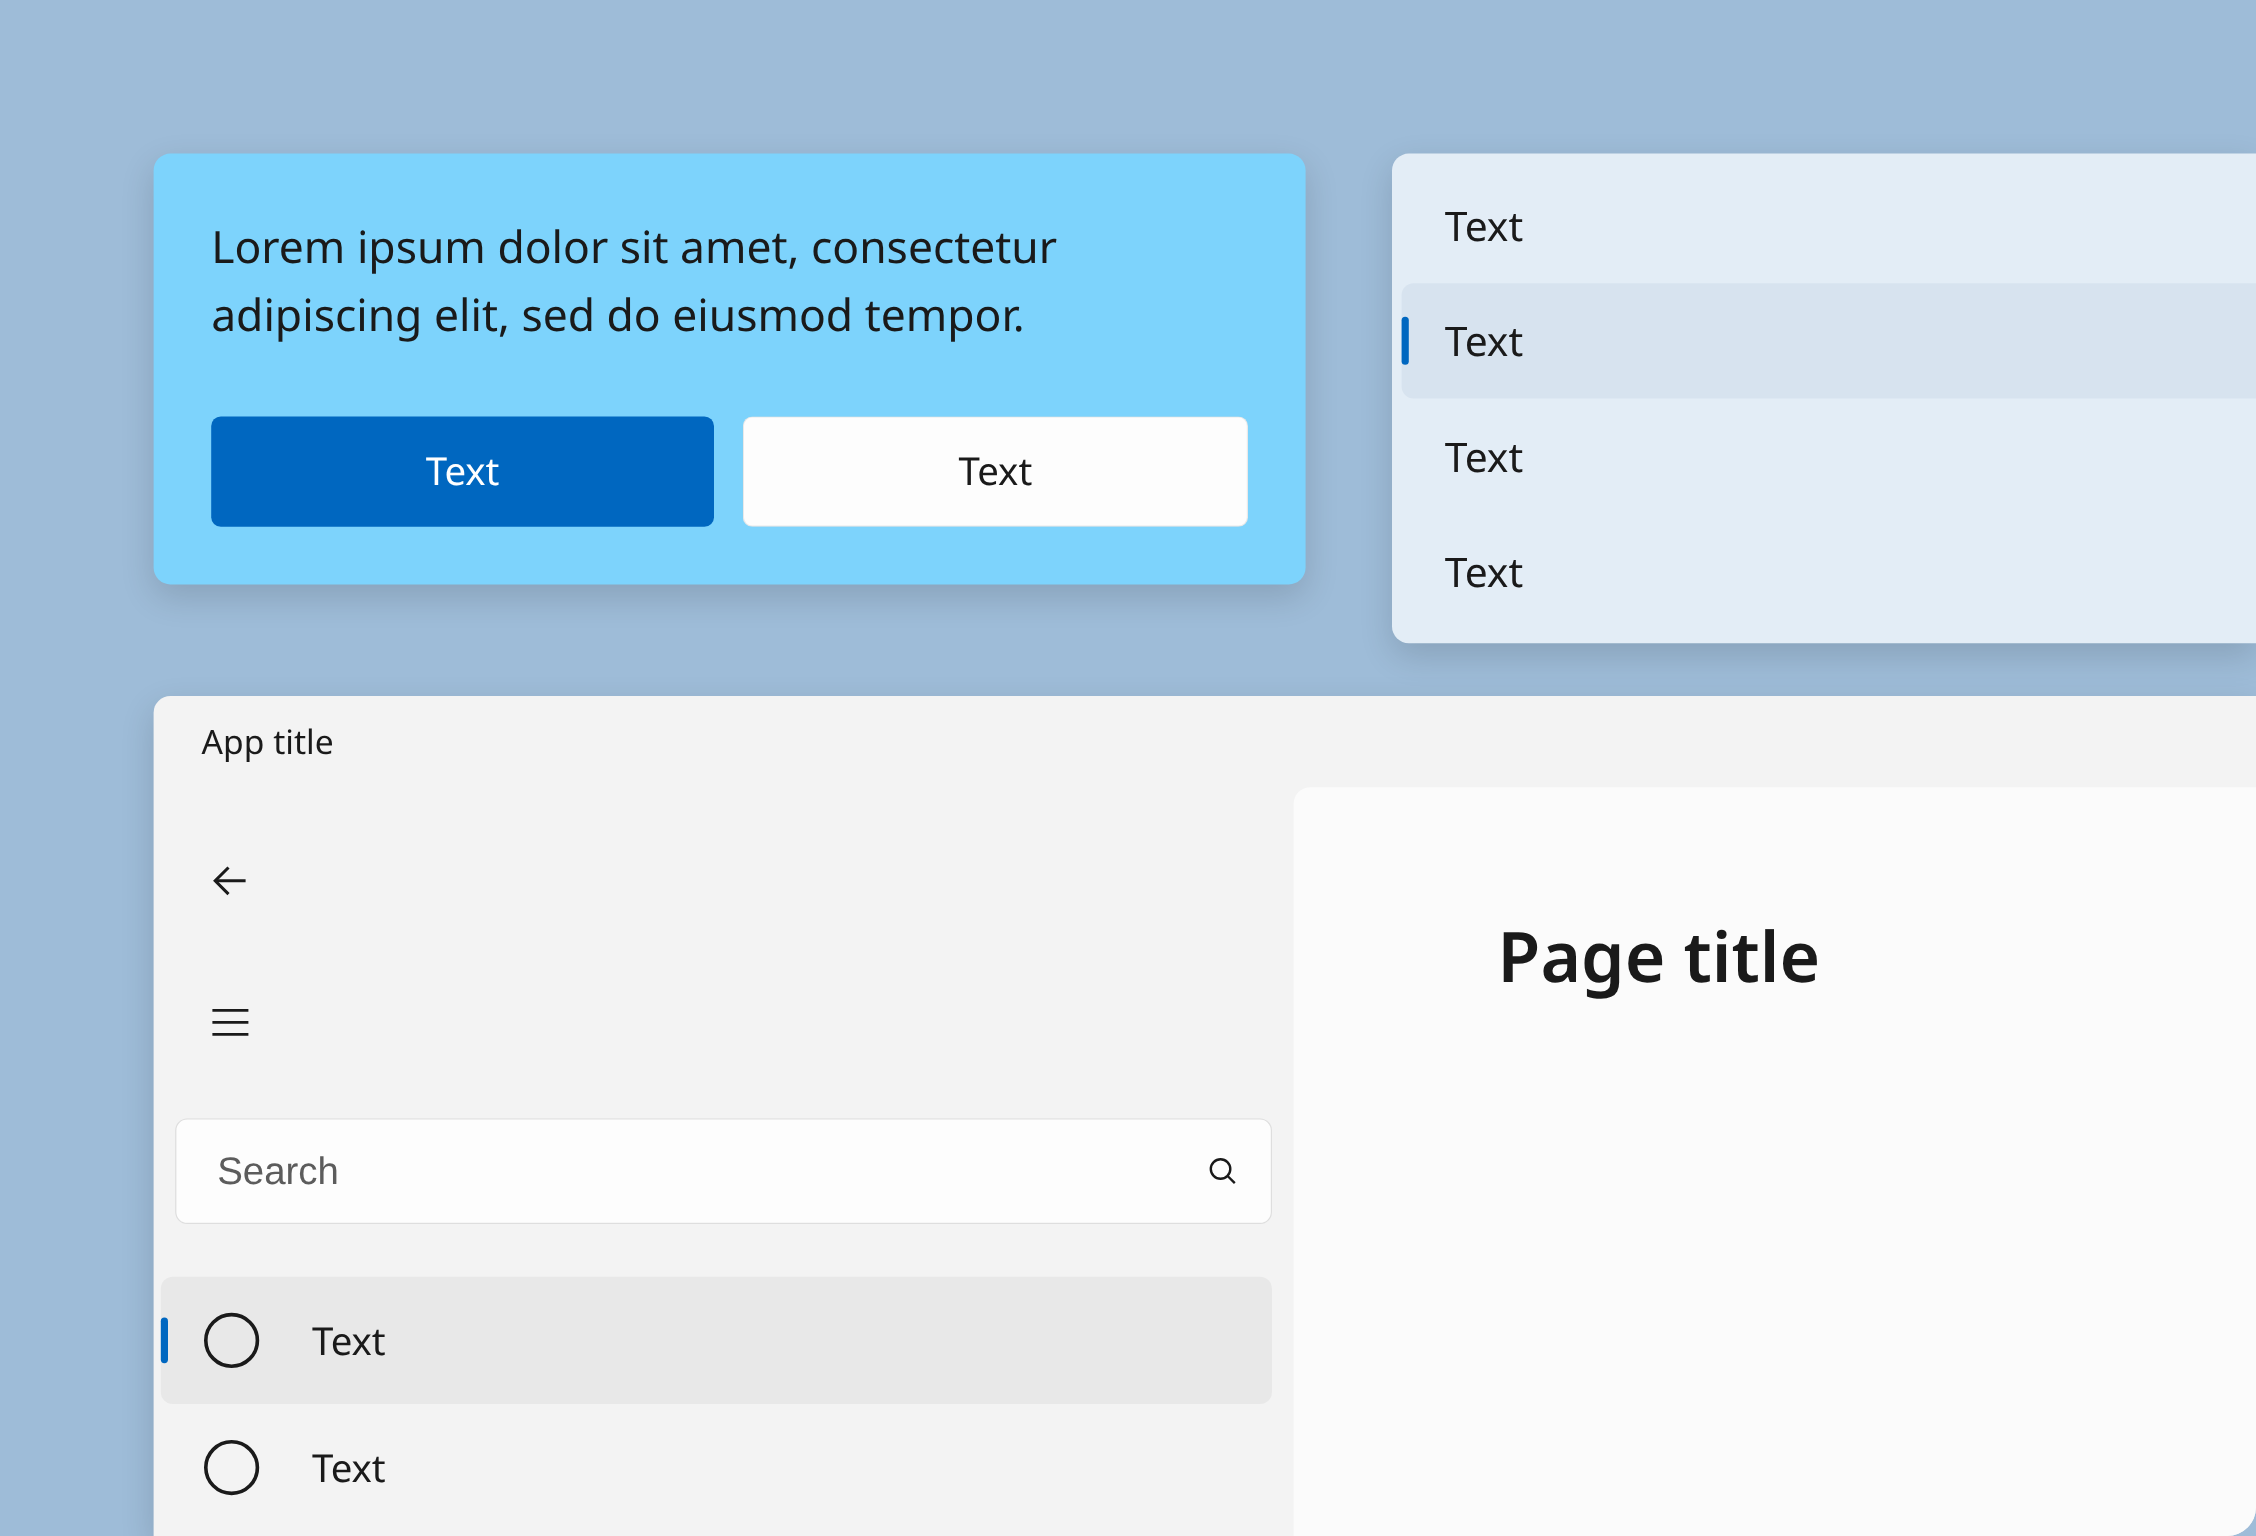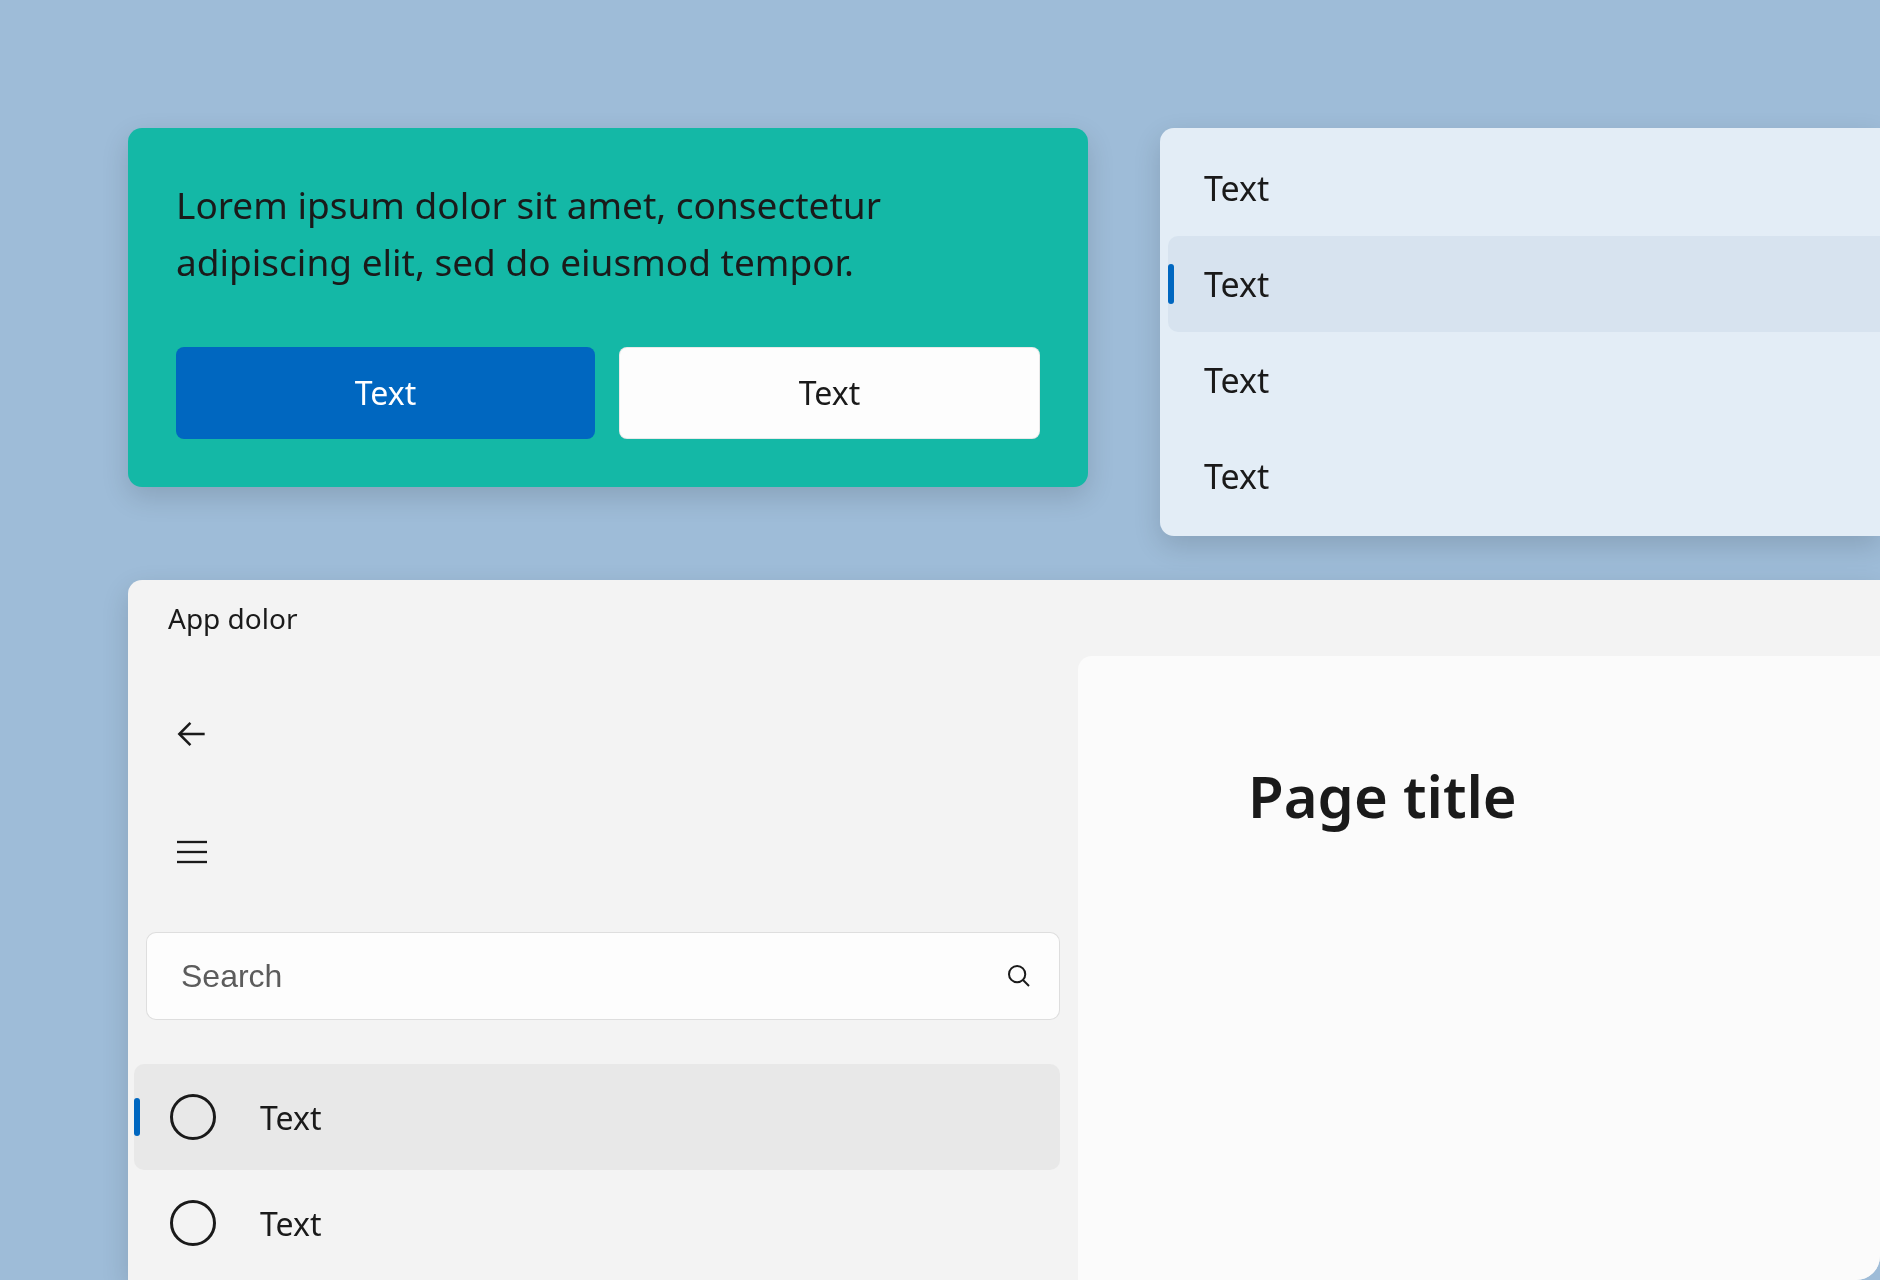--- a/index.html
+++ b/index.html
@@ -11,21 +11,21 @@
     overflow: hidden;
     border-radius: 24px;
   }
 
   
   .card {
     position: absolute;
     left: 128px;
     top: 128px;
     width: 960px;
-    background: #14b8a6;
+    background: #7dd3fc;
     border-radius: 14px;
     padding: 48px;
     box-shadow: 0 10px 28px rgba(0,0,0,0.14);
   }
   .card-text {
     font-size: 37px;
     line-height: 1.55;
     color: #1a1a1a;
   }
   .card-buttons {
@@ -235,21 +235,21 @@
   <div class="list-item">
     <span>Text</span>
   </div>
   <div class="list-item">
     <span>Text</span>
   </div>
 </div>
 
 <div class="app-window">
   <div class="titlebar">
-    <span>App dolor</span>
+    <span>App title</span>
   </div>
   <div class="app-body">
     <div class="sidebar">
 
       <div class="icon-btn back">
         <span>
           <svg width="38" height="38" viewBox="0 0 24 24" fill="none" stroke="#1a1a1a" stroke-width="1.6">
             <line x1="4" y1="12" x2="20" y2="12"></line>
             <polyline points="11 5 4 12 11 19"></polyline>
           </svg>

